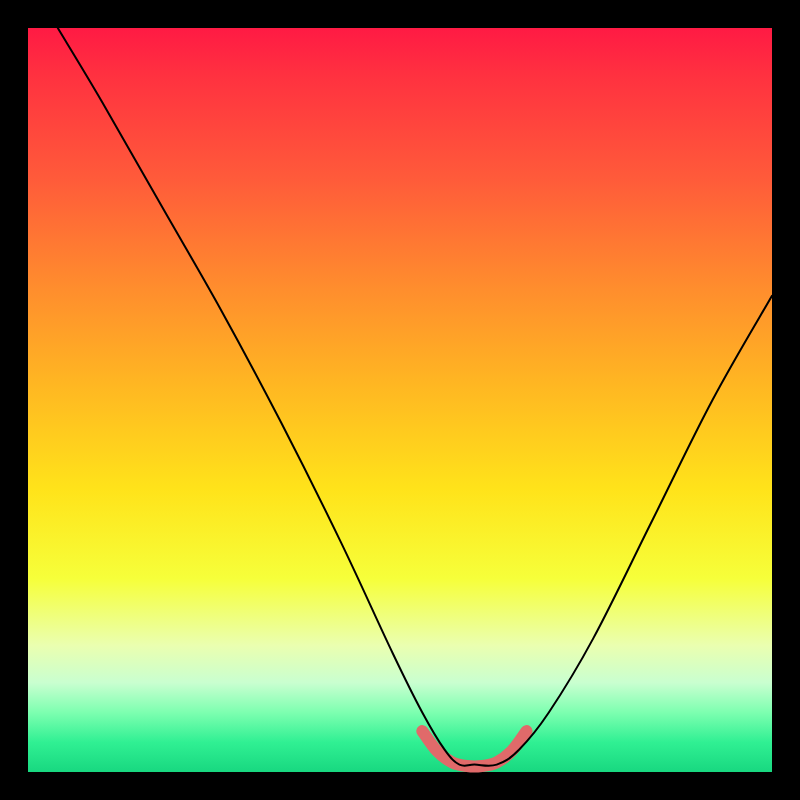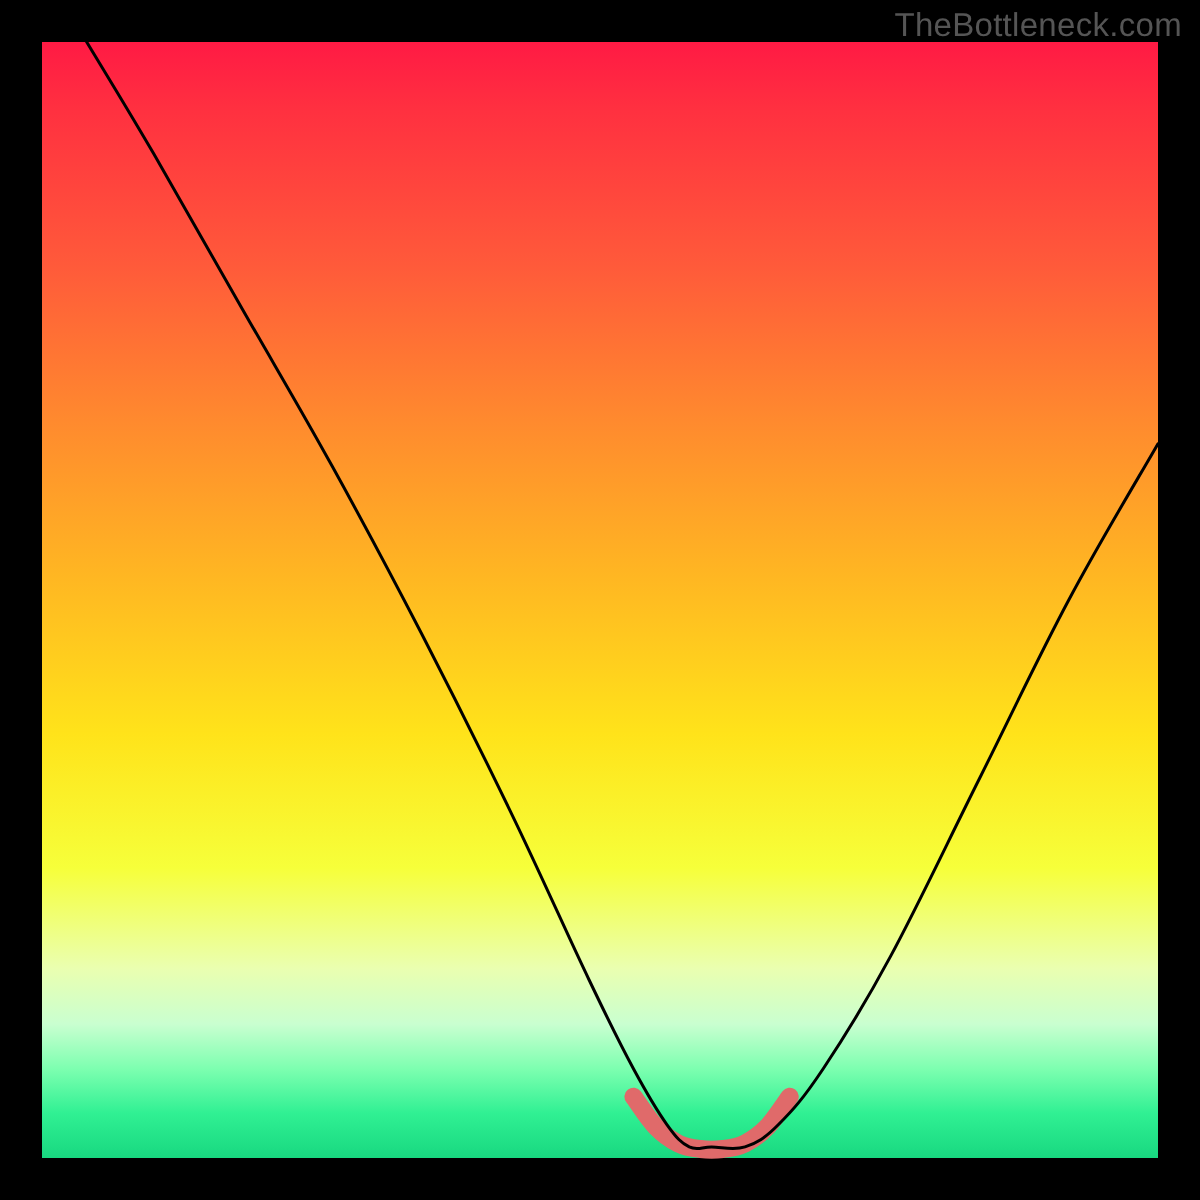--- a/index.html
+++ b/index.html
@@ -66,14 +66,13 @@
 <body>
 
 <div class="frame">
   <div class="plot"></div>
 
   <svg class="curve" viewBox="0 0 744 744" preserveAspectRatio="none">
     <path id="highlight-path" fill="none" stroke-linecap="round" stroke-linejoin="round" d="M 394.3 703.1 C 397.0 706.7, 403.8 717.5, 409.2 723.2 C 414.6 728.8, 418.7 731.6, 424.1 734.3 C 429.4 737.0, 433.6 737.4, 439.0 738.0 C 444.3 738.7, 448.5 738.7, 453.8 738.0 C 459.2 737.4, 463.4 737.0, 468.7 734.3 C 474.1 731.6, 478.2 728.8, 483.6 723.2 C 489.0 717.5, 495.8 706.7, 498.5 703.1" stroke="#e06a6a" stroke-width="12"></path>
     <path id="curve-path" fill="none" stroke-linecap="round" stroke-linejoin="round" d="M 29.8 0.0 C 37.8 13.4, 55.7 42.3, 74.4 74.4 C 93.1 106.5, 112.5 141.1, 133.9 178.6 C 155.3 216.1, 172.0 243.9, 193.4 282.7 C 214.9 321.6, 231.5 352.8, 253.0 394.3 C 274.4 435.8, 292.4 471.8, 312.5 513.4 C 332.6 554.9, 349.8 594.2, 364.6 625.0 C 379.3 655.8, 384.9 667.1, 394.3 684.5 C 403.7 701.9, 409.9 712.3, 416.6 721.7 C 423.3 731.1, 426.2 733.9, 431.5 736.6 C 436.9 739.2, 439.7 736.6, 446.4 736.6 C 453.1 736.6, 460.7 739.2, 468.7 736.6 C 476.8 733.9, 481.7 731.1, 491.0 721.7 C 500.4 712.3, 507.4 704.6, 520.8 684.5 C 534.2 664.4, 546.7 644.9, 565.4 610.1 C 584.2 575.3, 603.5 533.9, 625.0 491.0 C 646.4 448.2, 663.1 412.2, 684.5 372.0 C 705.9 331.8, 733.3 286.6, 744.0 267.8" stroke="#000000" stroke-width="2"></path>
   </svg>
 
-  <div class="watermark">TheBottleneck.com</div>
 </div>
 
 </body></html>

